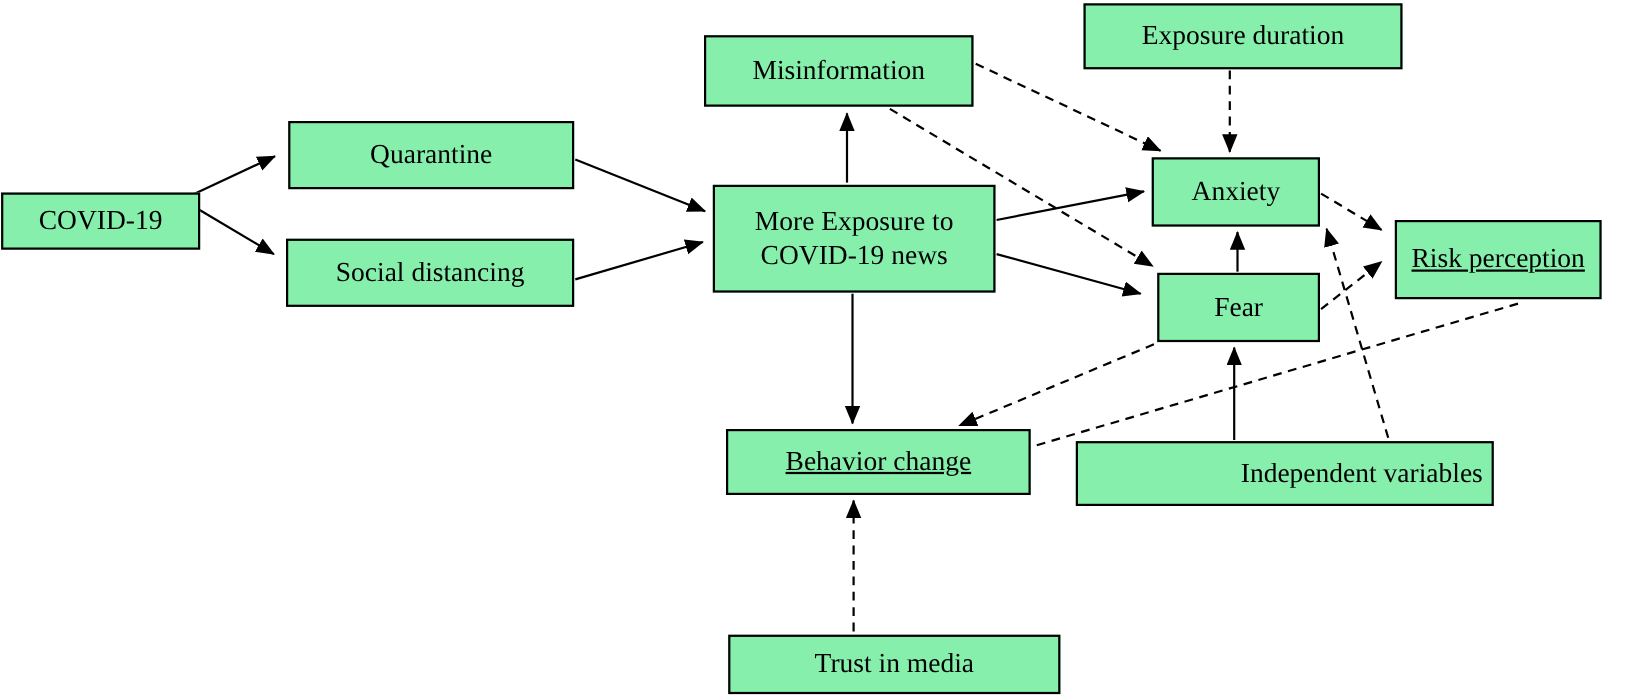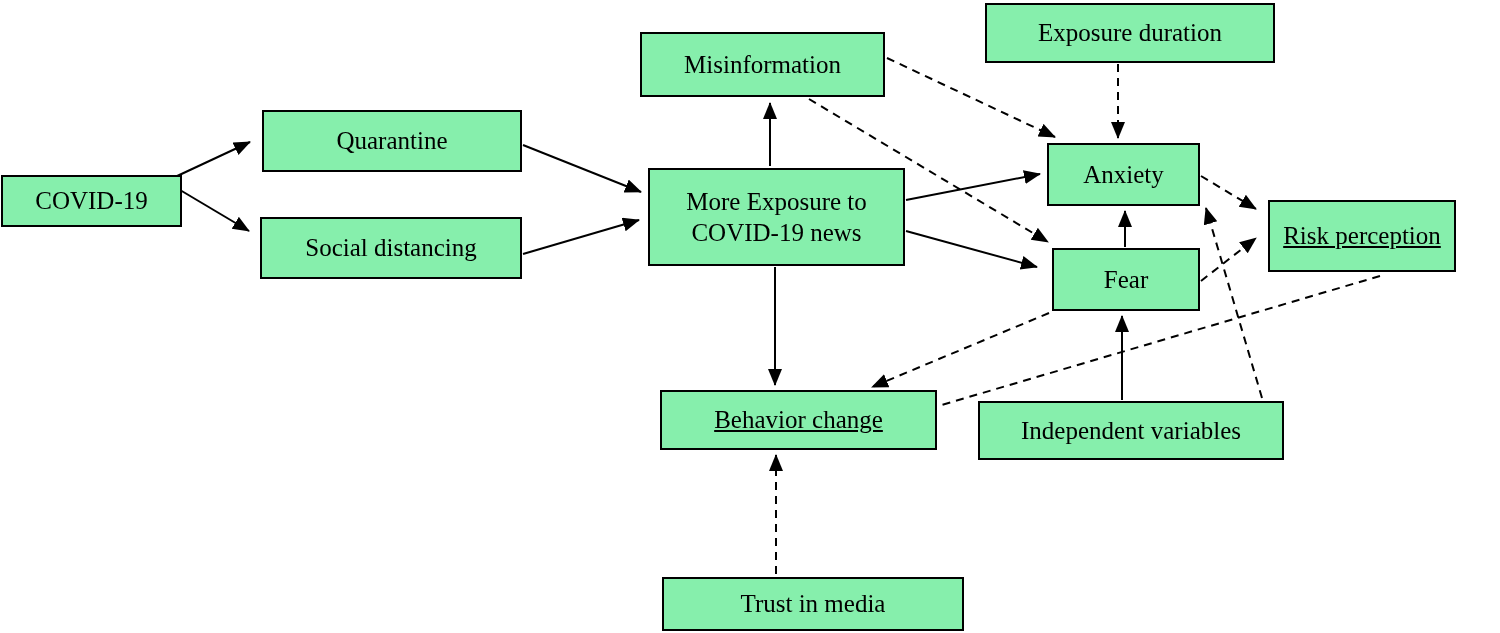--- a/index.html
+++ b/index.html
@@ -32,21 +32,21 @@
   #n-covid19            { left:   1px; top: 155px; width: 181px; height: 52px; margin-top: 20px; }
   #n-quarantine         { left: 262px; top: 110px; width: 260px; height: 62px; }
   #n-social_distancing  { left: 260px; top: 217px; width: 262px; height: 62px; text-align: center; }
   #n-misinformation     { left: 640px; top:  32px; width: 245px; height: 65px; justify-content: center; }
   #n-more_exposure      { left: 648px; top: 168px; width: 257px; height: 98px; }
   #n-exposure_duration  { left: 985px; top:   3px; width: 290px; height: 60px; }
   #n-anxiety            { left:1047px; top: 143px; width: 153px; height: 63px; }
   #n-fear               { left:1052px; top: 248px; width: 148px; height: 63px; }
   #n-risk_perception    { left:1268px; top: 200px; width: 188px; height: 72px; text-decoration: underline; }
   #n-behavior_change    { left: 660px; top: 390px; width: 277px; height: 60px; text-decoration: underline; }
-  #n-independent_variables { left: 978px; top: 401px; width: 306px; height: 59px; }
+  #n-independent_variables { left: 978px; top: 401px; width: 380px; height: 59px; justify-content: flex-end; }
   #n-trust_in_media     { left: 662px; top: 577px; width: 302px; height: 54px; }
 </style>
 </head>
 <body>
 
 <div id="canvas">
 
   <svg id="edges" viewBox="0 0 1500 633" xmlns="http://www.w3.org/2000/svg">
     <defs>
       <marker id="arr" markerUnits="userSpaceOnUse" markerWidth="20" markerHeight="16" refX="16" refY="7" orient="auto">

